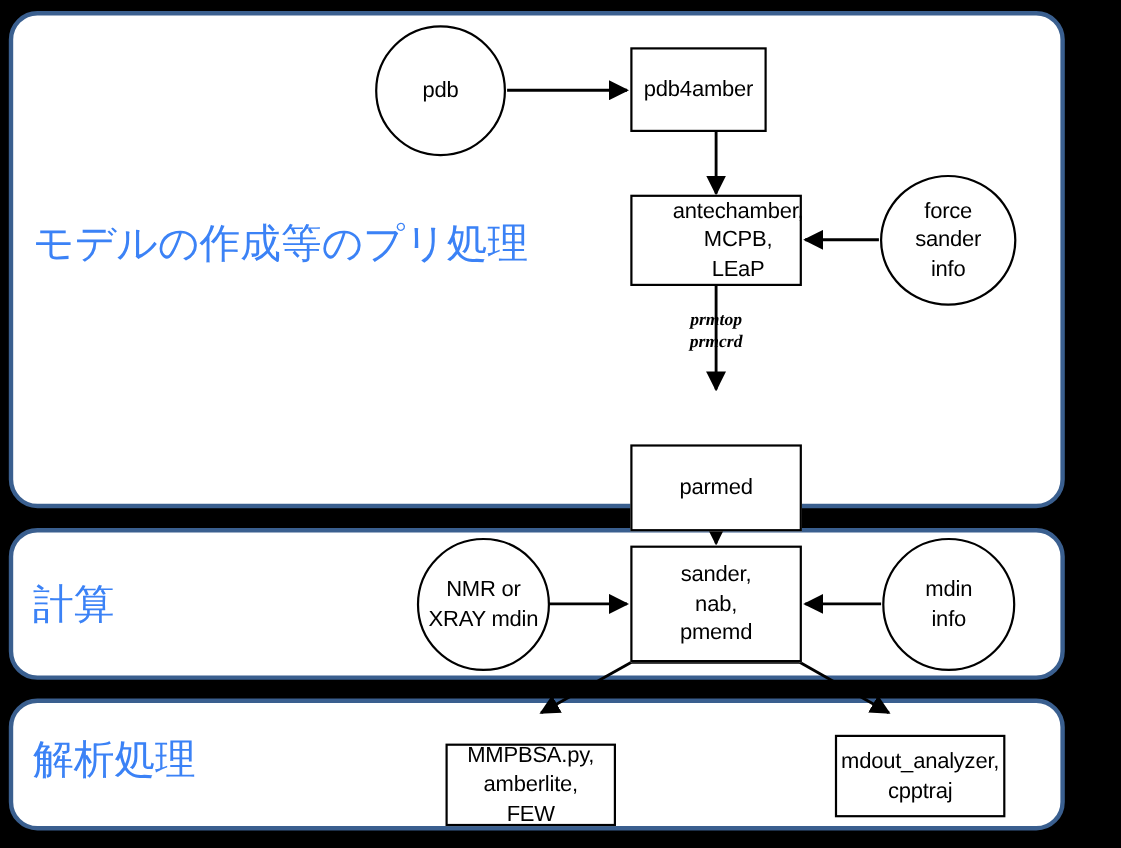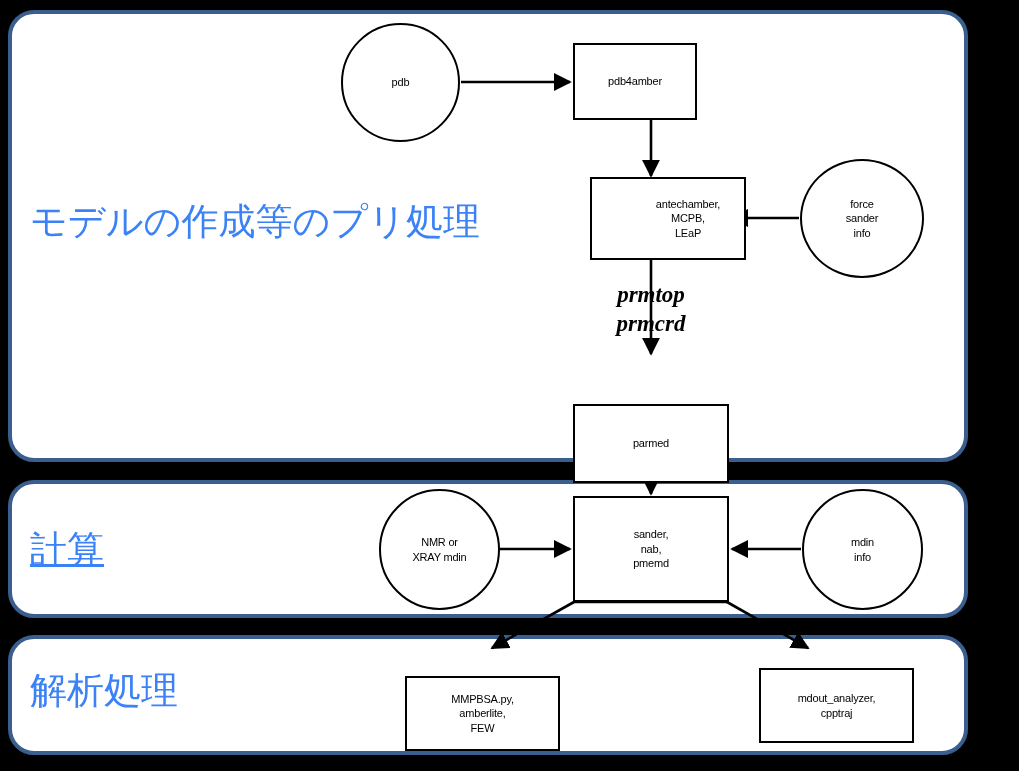--- a/index.html
+++ b/index.html
@@ -48,56 +48,56 @@
   .node {
     position: absolute;
     box-sizing: border-box;
     background: #ffffff;
     color: #000000;
     display: flex;
     align-items: center;
     justify-content: center;
     text-align: center;
     font-family: "Liberation Sans", sans-serif;
-    font-size: 11px;
+    font-size: 20px;
     line-height: 1.32;
     letter-spacing: -0.2px;
   }
   .node.box {
     border: 2.5px solid #000000;
   }
   .node.circle {
     border: 2.5px solid #000000;
     border-radius: 50%;
   }
 
   
   .edge-label {
     position: absolute;
     color: #000000;
     font-family: "Liberation Serif", serif;
     font-style: italic;
     font-weight: bold;
-    font-size: 23px;
+    font-size: 16px;
     line-height: 1.25;
     text-align: center;
     white-space: nowrap;
     background: transparent;
   }
 </style>
 </head>
 <body>
 
 <div id="stage">
 
   <div class="panel" style="left:8px; top:10px; width:960px; height:452px;"></div>
   <div class="panel-label" style="left:30px; top:203px; font-size:37px;">モデルの作成等のプリ処理</div>
 
   <div class="panel" style="left:8px; top:480px; width:960px; height:138px;"></div>
-  <div class="panel-label" style="left:30px; top:531px; font-size:37px;text-decoration:underline;">計算</div>
+  <div class="panel-label" style="left:30px; top:531px; font-size:37px;">計算</div>
 
   <div class="panel" style="left:8px; top:635px; width:960px; height:120px;"></div>
   <div class="panel-label" style="left:30px; top:672px; font-size:37px;">解析処理</div>
 
   <svg id="wires" viewBox="0 0 1019 771">
     <defs>
       <marker id="arrow" viewBox="0 0 10 10" refX="9" refY="5" markerWidth="7" markerHeight="7" orient="auto-start-reverse">
         <path d="M 0 0 L 10 5 L 0 10 z" fill="#000000"></path>
       </marker>
     </defs>
@@ -120,21 +120,21 @@
 
     <line x1="574" y1="602" x2="492" y2="648" stroke="#000000" stroke-width="2.6" marker-end="url(#arrow)"></line>
 
     <line x1="727" y1="602" x2="808" y2="648" stroke="#000000" stroke-width="2.6" marker-end="url(#arrow)"></line>
   </svg>
 
   <div class="node circle" style="left:341px; top:23px; width:119px; height:119px;">pdb</div>
 
   <div class="node box" style="left:573px; top:43px; width:124px; height:77px;">pdb4amber</div>
 
-  <div class="node box" style="left:590px; top:177px; width:156px; height:83px; white-space:pre-line;padding-left:40px;">antechamber,
+  <div class="node box" style="left:573px; top:177px; width:156px; height:83px; white-space:pre-line;padding-left:40px;">antechamber,
 MCPB,
 LEaP</div>
 
   <div class="node circle" style="left:800px; top:159px; width:124px; height:119px; white-space:pre-line;">force
 sander
 info</div>
 
   <div class="edge-label" style="left:596px; top:281px; width:110px;"><span style="white-space:pre-line;">prmtop
 prmcrd</span></div>
 

